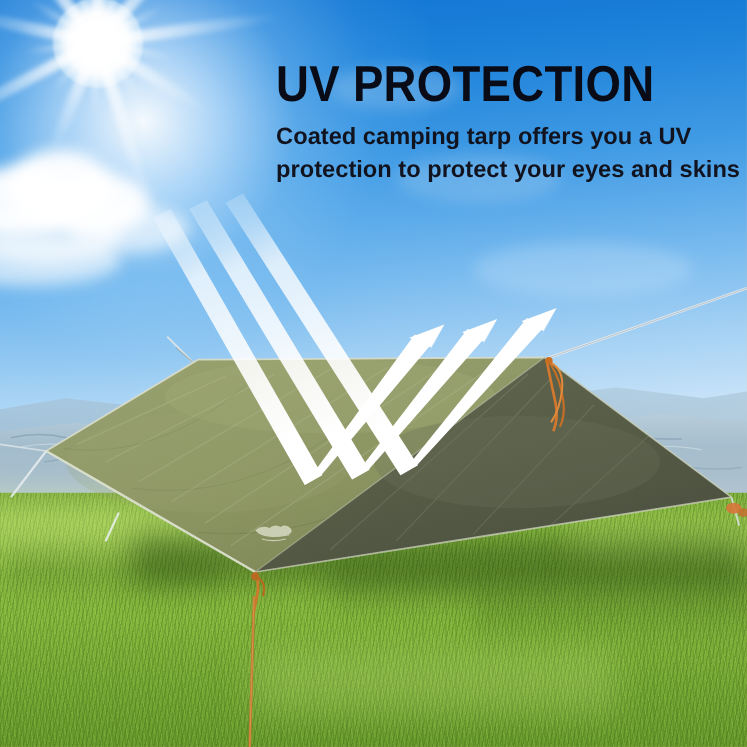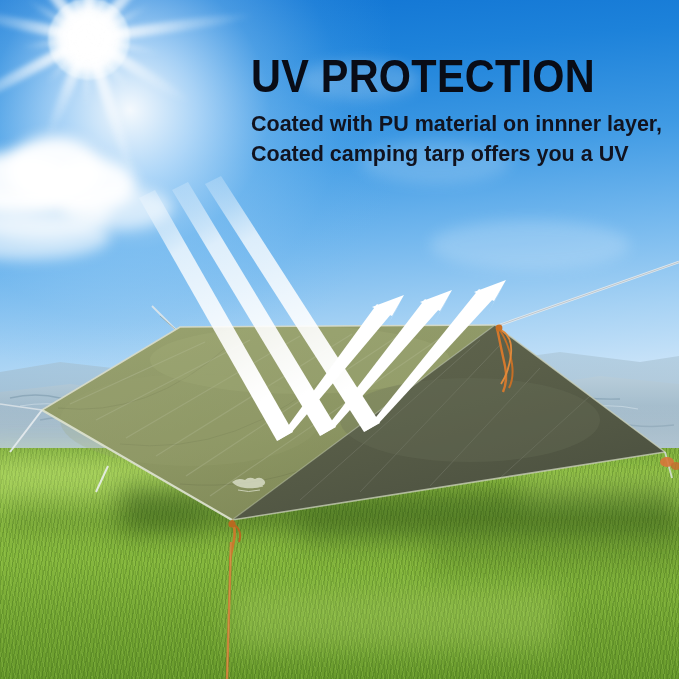--- a/index.html
+++ b/index.html
@@ -359,17 +359,17 @@
     <path d="M452,290 L434,323 L444,305 Z" fill="#ffffff"></path>
 
     <path d="M364,432 L379,423 L494,298 L479,289 Z" fill="#ffffff"></path>
     <path d="M506,280 L474,292 L494,301 Z" fill="#ffffff"></path>
     <path d="M506,280 L488,313 L498,295 Z" fill="#ffffff"></path>
   </svg>
 
   <div class="headline">UV PROTECTION</div>
 
   <div class="body-copy">
-    <p>Coated with PU material on innner layer,</p>
     <p>Coated camping tarp offers you a UV</p>
+    <p>protection to protect your eyes and skins</p>
   </div>
 
 </div>
 
 </body></html>

